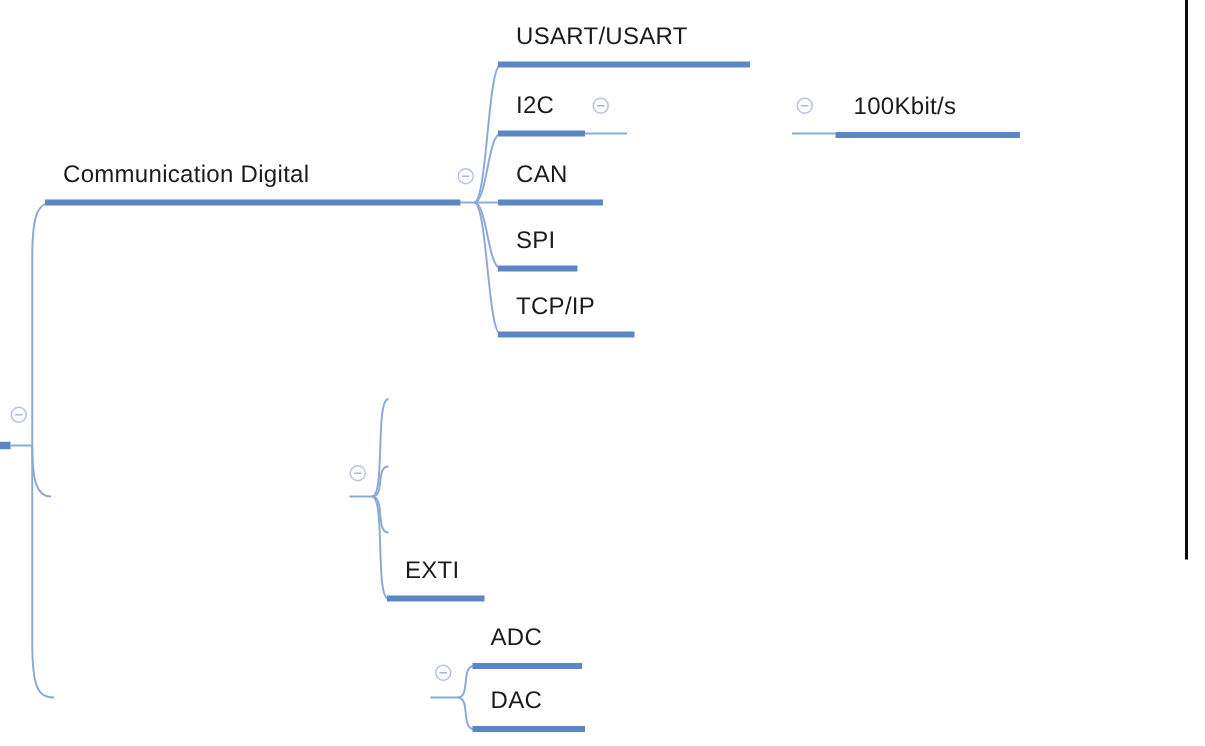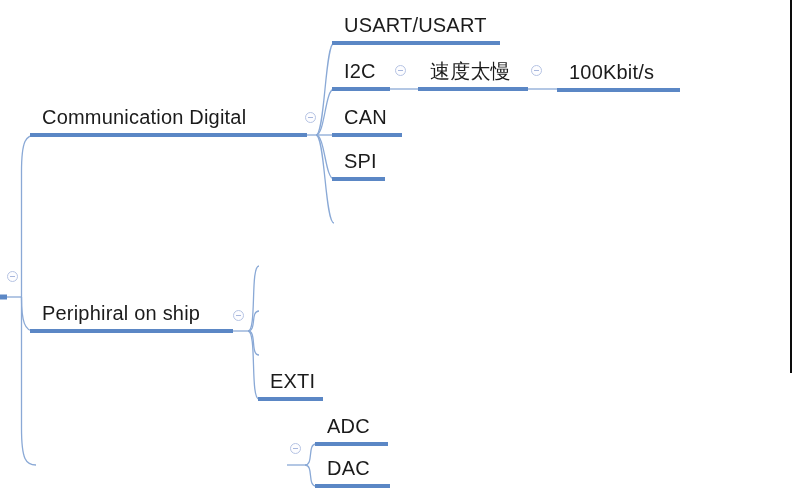--- a/index.html
+++ b/index.html
@@ -41,21 +41,21 @@
     position:absolute;
     box-sizing:border-box;
     border-bottom:4px solid var(--branch);
     padding:0 0 3px 12px;
     height:33px;
     white-space:nowrap;
     cursor:default;
   }
   .topic .lbl{
     display:inline-block;
-    font-size:20px;
+    font-size:16px;
     line-height:26px;
     color:var(--text);
     letter-spacing:0.2px;
   }
   .collapse{
     position:absolute;
     width:11px;height:11px;
     border:1px solid var(--collapse-border);
     border-radius:50%;
     background:var(--collapse-fill);
@@ -105,41 +105,38 @@
     <path class="thin" d="M248,331 C257,331 250,399 259,399"></path>
 
     <path class="thin" d="M287,465 H305"></path>
     <path class="thin" d="M305,465 C314,465 307,444 316,444"></path>
     <path class="thin" d="M305,465 C314,465 307,486 316,486"></path>
   </svg>
 
   <div class="topic" style="left:30px;top:104px;width:277px">
     <span class="lbl">Communication Digital</span>
   </div>
-  <div class="topic" style="left:30px;top:300px;width:203px">
-    <span class="lbl">Periphiral on ship</span>
-  </div>
 
   <div class="topic" style="left:332px;top:12px;width:168px">
     <span class="lbl">USART/USART</span>
   </div>
   <div class="topic" style="left:332px;top:58px;width:58px">
     <span class="lbl">I2C</span>
-  </div>
-  <div class="topic" style="left:418px;top:58px;width:110px">
-    <span class="lbl">速度太慢</span>
   </div>
   <div class="topic" style="left:557px;top:59px;width:123px">
     <span class="lbl">100Kbit/s</span>
   </div>
   <div class="topic" style="left:332px;top:148px;width:53px">
     <span class="lbl">SPI</span>
   </div>
   <div class="topic" style="left:332px;top:104px;width:70px">
     <span class="lbl">CAN</span>
+  </div>
+  <div class="topic" style="left:332px;top:192px;width:91px">
+    <span class="lbl">TCP/IP</span>
   </div>
 
   <div class="topic" style="left:258px;top:368px;width:65px">
     <span class="lbl">EXTI</span>
   </div>
 
   <div class="topic" style="left:315px;top:413px;width:73px">
     <span class="lbl">ADC</span>
   </div>
   <div class="topic" style="left:315px;top:455px;width:75px">

